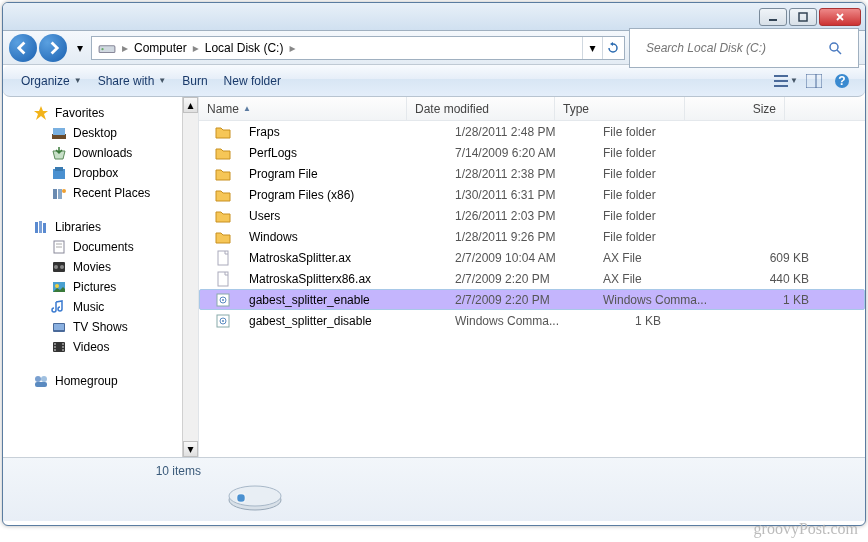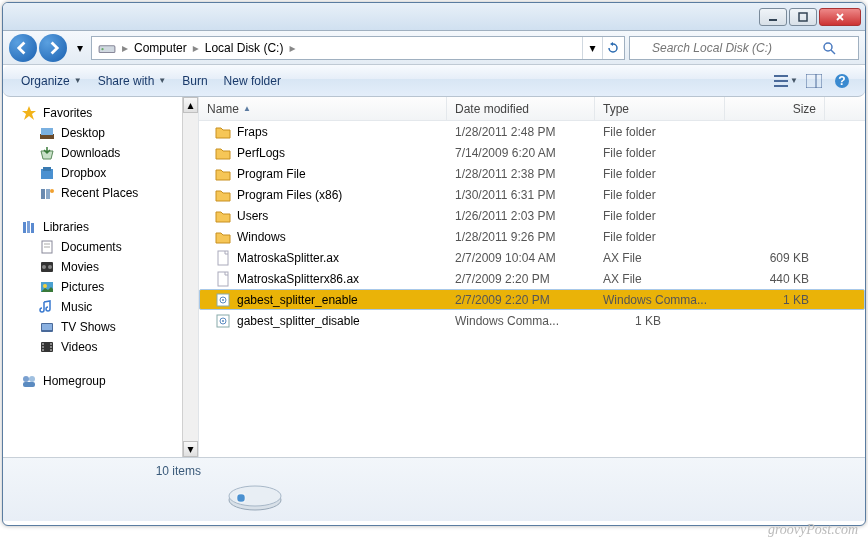--- a/index.html
+++ b/index.html
@@ -17,63 +17,63 @@
 .nav-arrows { display: flex; }
 .nav-arrow { width: 28px; height: 28px; border-radius: 50%; background: radial-gradient(circle at 30% 30%, #5aa0e0, #1a60b0); display: flex; align-items: center; justify-content: center; cursor: pointer; margin-right: 2px; }
 .nav-arrow svg { fill: #fff; width: 14px; height: 14px; }
 .dropdown-tiny { width: 14px; height: 18px; display: flex; align-items: center; justify-content: center; cursor: pointer; }
 .addressbar { flex: 1; height: 24px; border: 1px solid #a0b0c0; background: #fff; display: flex; align-items: center; padding: 0 2px; }
 .addr-icon { width: 18px; height: 18px; margin: 0 4px; }
 .addr-seg { padding: 0 4px; height: 100%; display: flex; align-items: center; cursor: pointer; }
 .addr-sep { color: #888; padding: 0 2px; }
 .addr-right { margin-left: auto; display: flex; }
 .addr-btn { width: 20px; height: 22px; display: flex; align-items: center; justify-content: center; border-left: 1px solid #d0d8e0; cursor: pointer; }
-.searchbox { width: 230px; height: 24px; border: 1px solid #a0b0c0; background: #fff; display: flex; align-items: center; padding: 0 22px; }
+.searchbox { width: 230px; height: 40px; border: 1px solid #a0b0c0; background: #fff; display: flex; align-items: center; padding: 0 16px; }
 .searchbox input { border: none; outline: none; flex: 1; color: #888; font-style: italic; }
 .search-icon { width: 14px; height: 14px; }
 
 .toolbar { height: 32px; background: linear-gradient(#f8fbfe,#e6eef8 45%,#d8e6f4 46%,#e4eefa); display: flex; align-items: center; padding: 0 10px; border-bottom: 1px solid #b8c4d0; border-radius: 7px; }
 .tb-item { padding: 4px 8px; color: #1a3a6a; cursor: pointer; display: flex; align-items: center; gap: 4px; }
 .tb-right { margin-left: auto; display: flex; gap: 2px; align-items: center; }
 .tb-iconbtn { width: 26px; height: 22px; display: flex; align-items: center; justify-content: center; cursor: pointer; }
 .tb-drop { font-size: 8px; color: #456; }
 
 .content { display: flex; height: 360px; }
 .sidebar { width: 196px; background: #fff; overflow: auto; padding: 6px 0; border-right: 1px solid #e0e4e8; position: relative; }
 .sb-scrollbar { position: absolute; right: 0; top: 0; bottom: 0; width: 16px; background: #f0f0f0; border-left: 1px solid #d0d0d0; }
 .sb-scroll-btn { height: 16px; background: linear-gradient(#f8f8f8,#e0e0e0); border: 1px solid #c0c0c0; display: flex; align-items: center; justify-content: center; }
-.sb-group { margin-bottom: 14px; }
+.sb-group { margin-bottom: 14px; padding-left: 12px; }
 .sb-head { display: flex; align-items: center; padding: 2px 6px 2px 18px; gap: 6px; cursor: pointer; }
 .sb-row { display: flex; align-items: center; padding: 2px 6px 2px 36px; gap: 6px; cursor: pointer; position: relative; }
 .sb-icon { width: 16px; height: 16px; flex-shrink: 0; }
 
 .filelist { flex: 1; background: #fff; overflow: auto; }
 .columns { display: flex; height: 24px; border-bottom: 1px solid #e4e8ec; background: linear-gradient(#fdfdfd,#f2f4f6); }
 .col { padding: 4px 8px; border-right: 1px solid #e4e8ec; color: #444; display: flex; align-items: center; gap: 4px; cursor: pointer; }
-.col-name { width: 248px; }
+.col-name { width: 208px; }
 .col-date { width: 148px; }
 .col-type { width: 130px; }
 .col-size { width: 100px; text-align: right; justify-content: flex-end; }
 .sort-ind { font-size: 8px; color: #5a7aa0; }
 
 .file-row { display: flex; height: 21px; align-items: center; padding-left: 8px; cursor: pointer; }
-.file-row.selected { background: #eab308; border: 1px solid #a8c8e8; border-radius: 2px; padding-left: 7px; height: 21px; }
+.file-row.selected { background: #c4b5fd; border: 1px solid #a8c8e8; border-radius: 2px; padding-left: 7px; height: 21px; }
 .fc { padding: 0 8px; overflow: hidden; white-space: nowrap; text-overflow: ellipsis; }
-.fc-name { width: 240px; display: flex; align-items: center; gap: 6px; }
+.fc-name { width: 240px; display: flex; align-items: center; gap: 18px; }
 .fc-date { width: 148px; color: #555; }
 .fc-type { width: 130px; color: #555; }
 .fc-size { width: 92px; text-align: right; color: #555; }
 .file-icon { width: 16px; height: 16px; flex-shrink: 0; }
 
 .statusbar { height: 64px; background: linear-gradient(#f2f6fa,#e8eef6); border-top: 1px solid #c8d0d8; display: flex; align-items: flex-start; padding: 6px 12px; gap: 16px; }
 .status-text { color: #3a5a7a; }
 .details { flex: 1; height: 100%; display: flex; align-items: center; }
 .drive-icon { width: 56px; height: 48px; }
 
-.watermark { position: absolute; right: 10px; bottom: 4px; font-style: italic; color: #bbb; font-family: cursive; font-size: 14px; }
+.watermark { position: absolute; right: 10px; bottom: 4px; color: #bbb; font-family: cursive; font-size: 16px; }
 
 
 .folder-svg { fill: #f6c657; }
 .star-svg { fill: #f2b31a; }
 </style>
 </head>
 <body>
 
 <div class="window">
 

